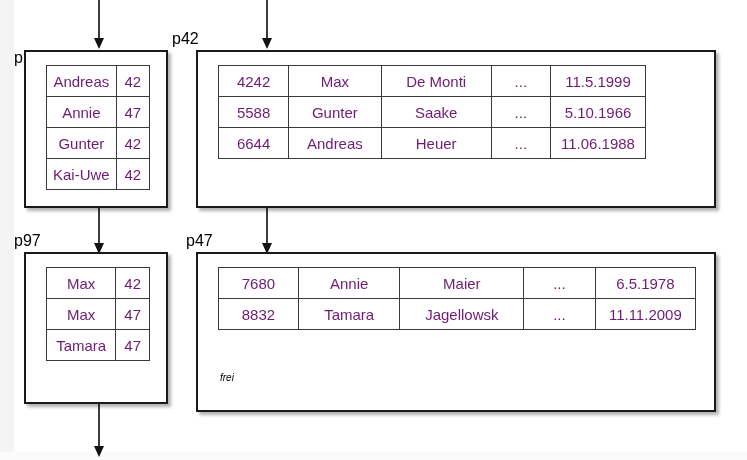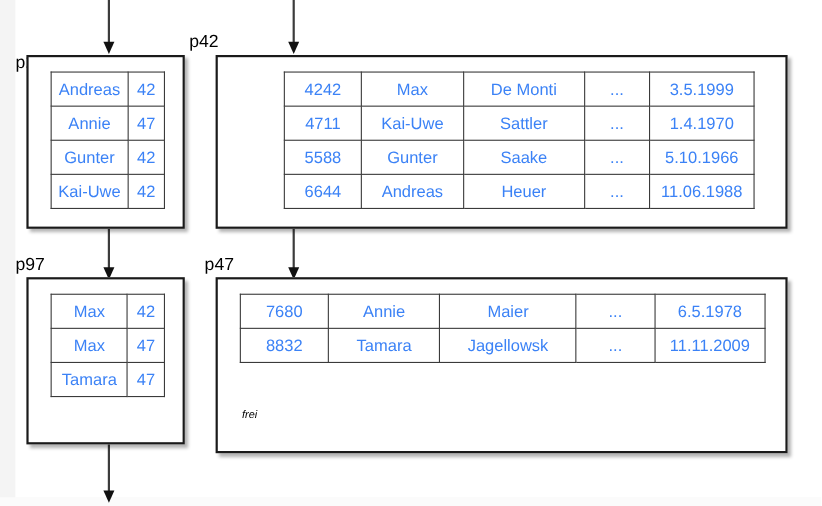--- a/index.html
+++ b/index.html
@@ -48,21 +48,21 @@
   
   table.grid {
     position: absolute;
     border-collapse: collapse;
     background: #ffffff;
   }
   table.grid td {
     border: 1px solid #3a3a3a;
     text-align: center;
     font-size: 15px;
-    color: #3b82f6;
+    color: #701a75;
     padding: 0;
     height: 30px;
     white-space: nowrap;
   }
 
   .free-label {
     position: absolute;
     font-size: 10px;
     font-style: italic;
     color: #000000;
@@ -140,35 +140,28 @@
         <tr>
           <td>Kai-Uwe</td>
           <td>42</td>
         </tr>
       </tbody>
     </table>
   </div>
 
   <div class="page-label" style="left:172px; top:30px;">p42</div>
   <div class="page-box" style="left:196px; top:50px; width:520px; height:158px;">
-    <table class="grid" style="left:20px; top:13px; width:428px;margin-left:40px;">
+    <table class="grid" style="left:20px; top:13px; width:428px;">
       <tbody>
         <tr>
           <td style="width:80px;">4242</td>
           <td style="width:102px;">Max</td>
           <td style="width:124px;">De Monti</td>
           <td style="width:72px;">...</td>
-          <td style="width:100px;">3.5.1999</td>
-        </tr>
-        <tr>
-          <td>4711</td>
-          <td>Kai-Uwe</td>
-          <td>Sattler</td>
-          <td>...</td>
-          <td>1.4.1970</td>
+          <td style="width:100px;">11.5.1999</td>
         </tr>
         <tr>
           <td>5588</td>
           <td>Gunter</td>
           <td>Saake</td>
           <td>...</td>
           <td>5.10.1966</td>
         </tr>
         <tr>
           <td>6644</td>

